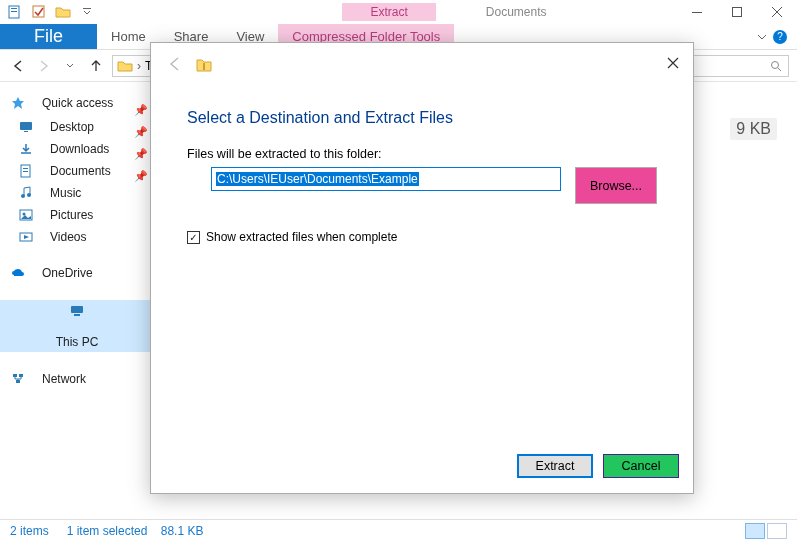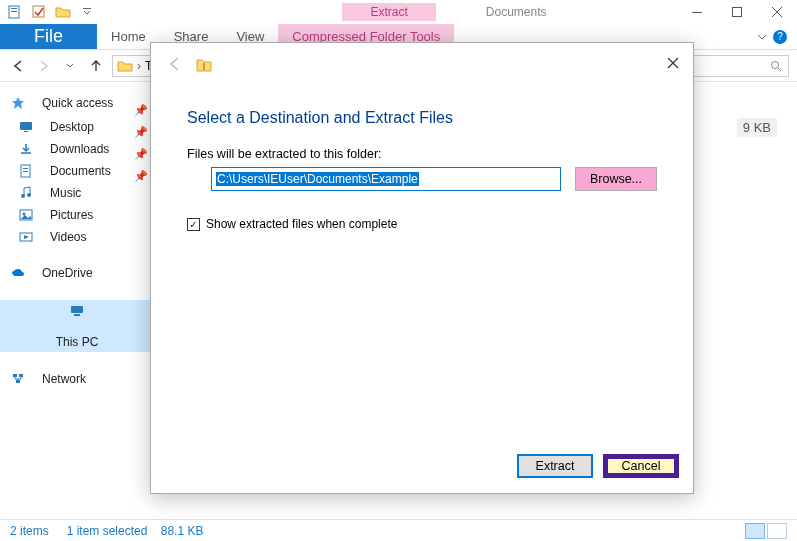--- a/index.html
+++ b/index.html
@@ -33,46 +33,46 @@
 
 .body { display: flex; height: calc(541px - 24px - 26px - 32px - 22px); }
 .sidebar { width: 150px; padding: 10px 0; background: #fff; }
 .side-item { display: flex; align-items: center; gap: 16px; padding: 3px 6px 3px 18px; color: #222; font-size: 13px; }
 .side-item.top { padding-left: 10px; font-size: 13px; margin-bottom: 2px; }
 .side-item.selected { background: #cde8ff; flex-direction: column; }
 .side-icon { width: 16px; height: 16px; display: flex; align-items: center; justify-content: center; }
 .pin-col { position: absolute; left: 134px; top: 104px; color: #888; }
 .pin { height: 22px; font-size: 11px; }
 .content { flex: 1; position: relative; background: #fff; }
-.file-badge { position: absolute; right: 20px; top: 36px; background: #f0f0f0; padding: 2px 6px; font-size: 13px; color: #555; border-radius: 2px; }
+.file-badge { position: absolute; right: 20px; top: 36px; background: #f0f0f0; padding: 2px 6px; font-size: 16px; color: #555; border-radius: 2px; }
 
 
 .statusbar { height: 22px; border-top: 1px solid #e0e0e0; display: flex; align-items: center; padding: 0 10px; color: #1979ca; font-size: 12px; gap: 18px; }
 .viewbtns { margin-left: auto; display: flex; gap: 2px; }
 .viewbtn { width: 20px; height: 16px; border: 1px solid #bcd; }
 .viewbtn.active { background: #cde8ff; border-color: #7ab7e8; }
 
 
 .dialog { position: absolute; left: 150px; top: 42px; width: 544px; height: 452px; background: #fff; border: 1px solid #aaa; box-shadow: 0 4px 20px rgba(0,0,0,0.25); display: flex; flex-direction: column; }
 .dlg-top { height: 42px; display: flex; align-items: center; padding: 0 12px; position: relative; }
 .dlg-back { width: 24px; height: 24px; display: flex; align-items: center; justify-content: center; color: #999; }
 .dlg-title-icon { margin-left: 8px; margin-right: 8px; }
 .dlg-title { font-size: 12.5px; color: #222; }
 .dlg-close { position: absolute; right: 10px; top: 10px; width: 20px; height: 20px; display: flex; align-items: center; justify-content: center; color: #444; }
 .dlg-body { padding: 10px 36px 0 36px; flex: 1; }
 .dlg-heading { color: #003e92; font-size: 16px; margin: 14px 0 20px 0; font-weight: 400; }
 .dlg-label { font-size: 12.5px; margin-bottom: 6px; }
 .dlg-pathrow { display: flex; gap: 14px; margin-bottom: 26px; }
 .dlg-input { flex: 1; height: 24px; border: 1px solid #0078d7; padding: 0 4px; font-size: 12.5px; display: flex; align-items: center; margin-left: 24px; }
 .dlg-input-text { background: #0078d7; color: #fff; padding: 0 1px; }
-.dlg-browse { width: 82px; height: 24px; background: #f9a8d4; border: 1px solid #adadad; font-size: 12.5px; display: flex; align-items: center; justify-content: center; }
+.dlg-browse { width: 82px; height: 37px; background: #ec4899; border: 1px solid #adadad; font-size: 12.5px; display: flex; align-items: center; justify-content: center; }
 .dlg-check { display: flex; align-items: center; gap: 6px; font-size: 12.5px; }
 .dlg-checkbox { width: 13px; height: 13px; border: 1px solid #333; display: flex; align-items: center; justify-content: center; font-size: 10px; color: #222; }
 .dlg-footer { height: 44px; border-top: 0; display: flex; align-items: center; justify-content: flex-end; gap: 10px; padding: 0 14px 10px 0; }
-.dlg-btn { width: 76px; height: 24px; border: 5px solid #4c1d95; background: #fef9c3; display: flex; align-items: center; justify-content: center; font-size: 12.5px; }
+.dlg-btn { width: 76px; height: 24px; border: 1px solid #4c1d95; background: #22c55e; display: flex; align-items: center; justify-content: center; font-size: 12.5px; }
 .dlg-btn.primary { border: 2px solid #0078d7; background: #e1e1e1; }
 
 svg { display: block; }
 </style>
 </head>
 <body>
 
 <div class="titlebar">
   <div class="qat">
     <span class="qat-icon">

